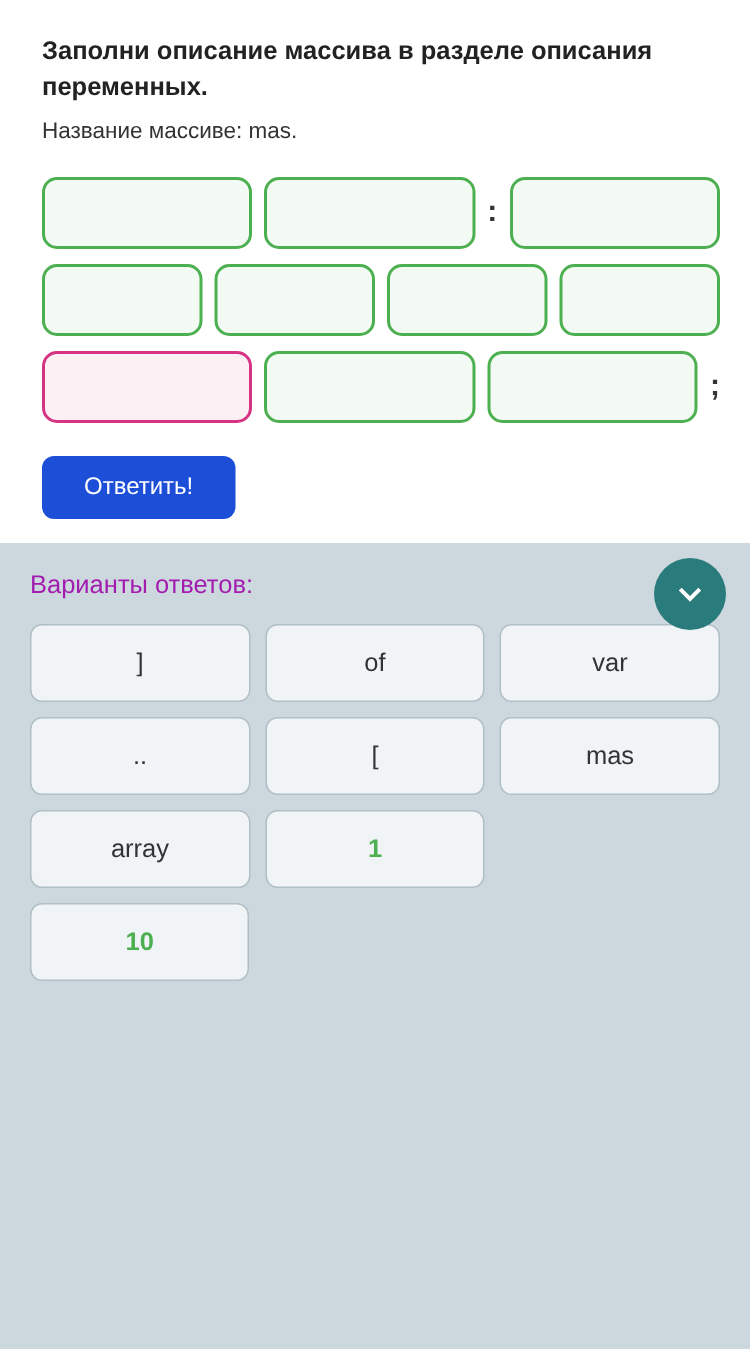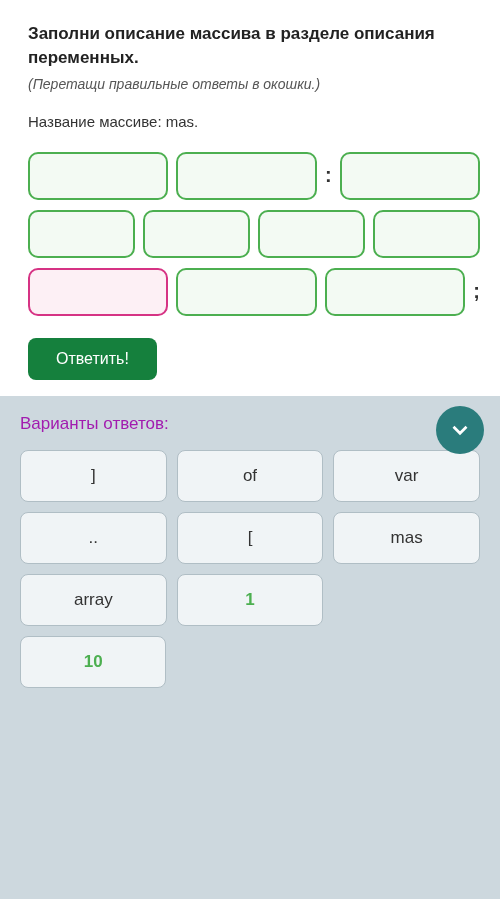--- a/index.html
+++ b/index.html
@@ -86,21 +86,21 @@
       color: #333;
       font-weight: bold;
     }
 
     .answer-btn-row {
       margin-top: 22px;
       margin-bottom: 0;
     }
 
     .answer-btn {
-      background: #15803d;
+      background: #1d4ed8;
       color: #fff;
       border: none;
       border-radius: 8px;
       padding: 12px 28px;
       font-size: 16px;
       cursor: pointer;
       font-weight: 500;
     }
 
     .bottom-section {
@@ -189,21 +189,20 @@
       display: flex;
       gap: 10px;
       margin-top: 10px;
     }
   </style>
 </head>
 <body>
 
 <div class="top-section">
   <div class="instruction-title">Заполни описание массива в разделе описания переменных.</div>
-  <div class="instruction-sub">(Перетащи правильные ответы в окошки.)</div>
 
   <div class="info-line">
     <span>Название массиве: mas.</span>
   </div>
 
   <div class="drop-zones-area">
 
     <div class="drop-row">
       <div class="drop-cell"></div>
       <div class="drop-cell"></div>

